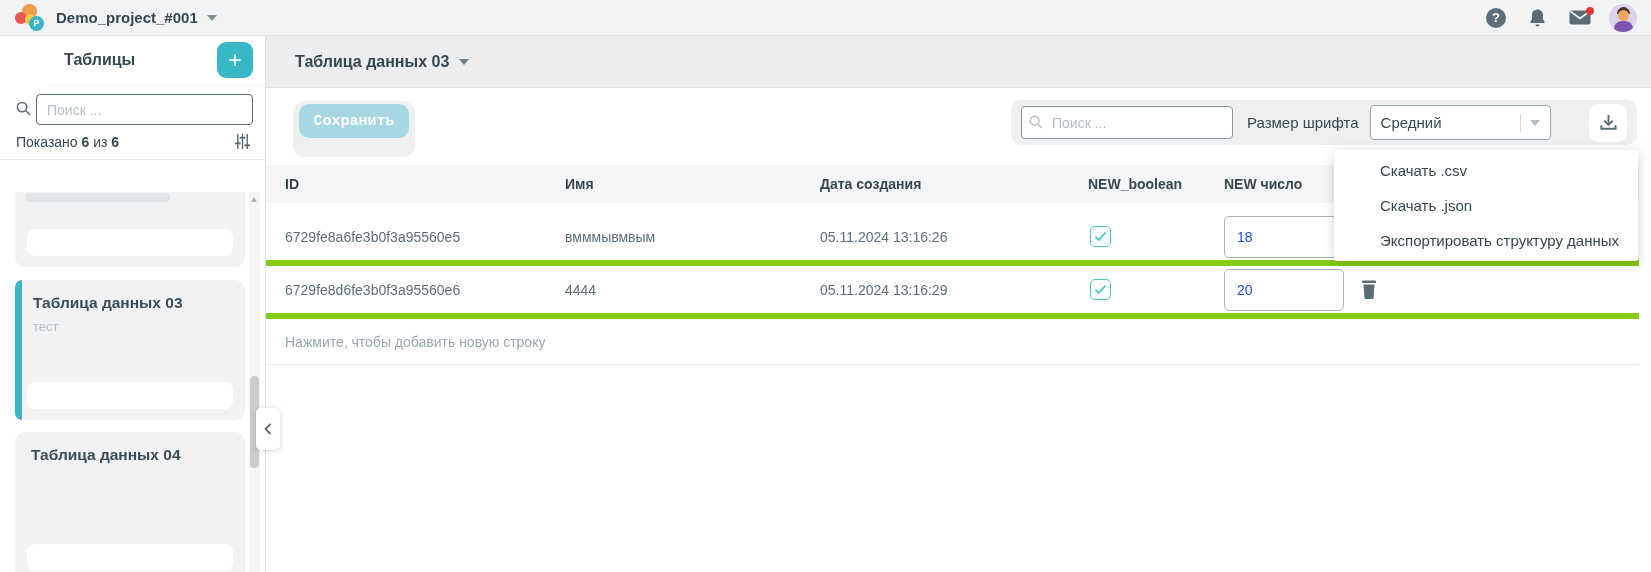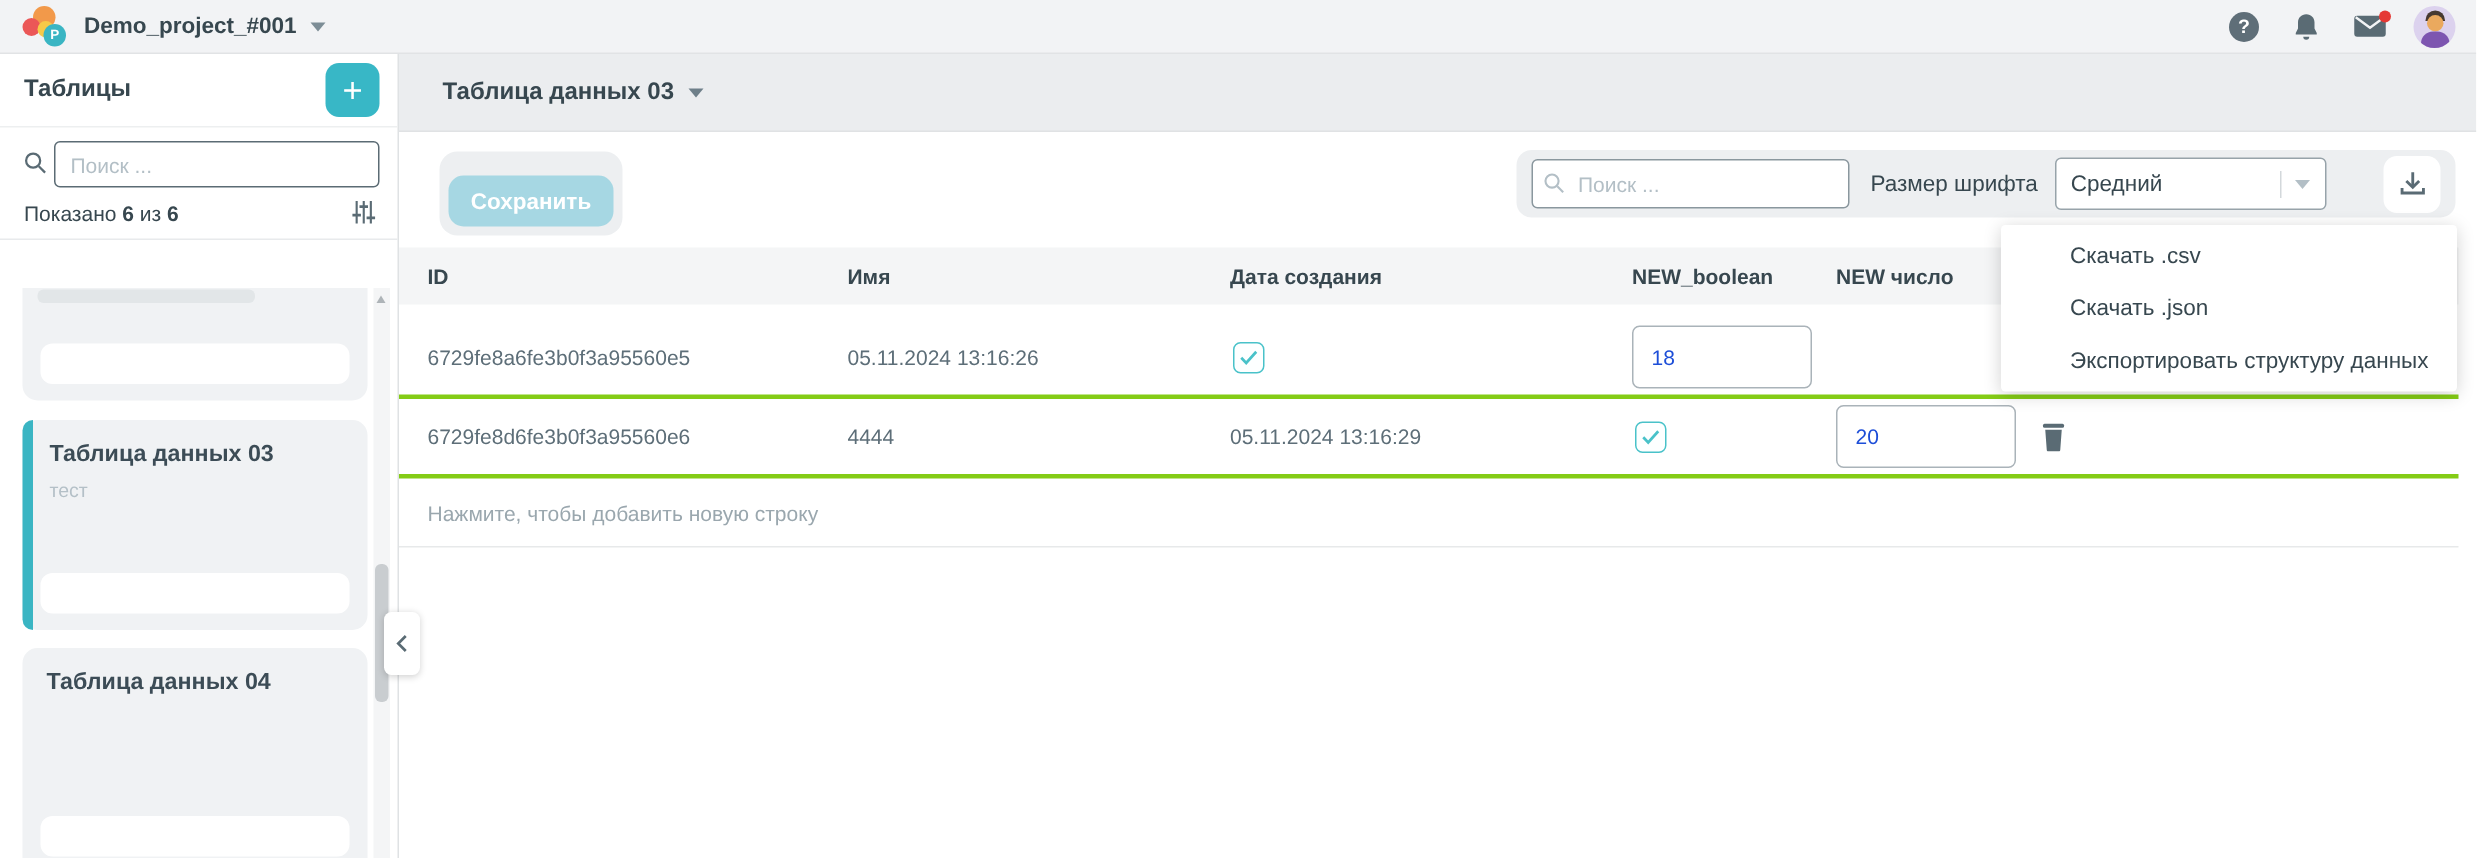--- a/index.html
+++ b/index.html
@@ -29,21 +29,21 @@
   .mail-dot { position:absolute; right:-3px; top:-3px; width:8px; height:8px; border-radius:50%; background:#e53935; }
   .avatar { width:28px; height:28px; border-radius:50%; background:#dcd2ee; margin-left:18px;
             position:relative; overflow:hidden; }
   .av-hair { position:absolute; left:8px; top:3px; width:13px; height:7px; background:#463931; border-radius:7px 7px 0 0; }
   .av-head { position:absolute; left:9px; top:6px; width:11px; height:11px; background:#eaa95e; border-radius:50%; }
   .av-body { position:absolute; left:5px; top:17px; width:19px; height:12px; background:#7d55b0; border-radius:8px 8px 0 0; }
 
   
   .sidebar { position:absolute; left:0; top:36px; width:266px; bottom:0; background:#fff;
              border-right:1px solid #dfe2e4; z-index:10; }
-  .sb-header { height:49px; display:flex; align-items:center; padding:0 12px 0 16px; border-bottom:1px solid #edeff0; }
+  .sb-header { height:49px; display:flex; align-items:center; padding:0 12px 0 16px; border-bottom:1px solid #edeff0;margin-left:48px; }
   .sb-title { font-size:16px; font-weight:bold; }
   .add-btn { margin-left:auto; width:36px; height:36px; background:#38b7c6; border:none; border-radius:9px;
              color:#fff; font-size:23px; line-height:34px; text-align:center; cursor:pointer; }
   .sb-search { position:relative; padding:9px 0 0 36px; }
   .sb-search .search-icon { position:absolute; left:16px; top:16px; }
   .sb-search input { width:217px; height:31px; border:1px solid #5b6b74; border-radius:4px;
                      padding:0 10px; font-size:14px; font-family:inherit; color:#37474f; }
   .sb-search input::placeholder { color:#b3bfc6; }
   .sb-shown { display:flex; align-items:center; padding:8px 14px 9px 16px; font-size:14px; border-bottom:1px solid #e8eaec; }
   .sb-shown b { font-weight:bold; }
@@ -68,21 +68,21 @@
                   justify-content:center; z-index:40; cursor:pointer; }
 
   
   .main { position:absolute; left:266px; right:0; top:36px; bottom:0; background:#fff; }
   .main-header { height:52px; background:#ebedef; border-bottom:1px solid #e0e2e4;
                  display:flex; align-items:center; padding-left:29px; }
   .main-title { font-size:16px; font-weight:bold; }
   .main-header .chev-down { margin-left:10px; border-top-color:#6e7f89; }
 
   .save-wrap { position:absolute; left:27px; top:65px; width:122px; height:56px; background:#edeff1;
-               border-radius:12px; padding:16px 6px; }
+               border-radius:12px; padding:3px 6px;font-family:Liberation Mono, monospace; }
   .save-btn { width:110px; height:34px; background:#a6d7e3; border:none; border-radius:10px;
               color:#fff; font-size:15px; font-weight:bold; font-family:inherit; cursor:pointer; }
 
   .right-toolbar { position:absolute; left:745px; top:64px; width:626px; height:45px; background:#edeff1;
                    border-radius:10px; display:flex; align-items:center; padding:0 10px; }
   .tb-search { position:relative; }
   .tb-search .search-icon { position:absolute; left:8px; top:9px; }
   .tb-search input { width:212px; height:33px; background:#fff; border:1px solid #8a979e; border-radius:4px;
                      padding:0 8px 0 30px; font-size:14px; font-family:inherit; color:#37474f; }
   .tb-search input::placeholder { color:#b3bfc6; }
@@ -92,21 +92,21 @@
   .fs-divider { margin-left:auto; width:1px; height:18px; background:#d3d8db; }
   .fs-select .chev-down { margin-left:9px; border-top-color:#b3bfc6; }
   .download-btn { margin-left:auto; width:38px; height:38px; background:#fff; border:none; border-radius:9px;
                   display:flex; align-items:center; justify-content:center; cursor:pointer; }
 
   .dtable { position:absolute; left:0; right:12px; top:129px; }
   .grid-cols { display:grid; grid-template-columns:299px 255px 268px 136px 1fr; align-items:center; }
   .thead { height:38px; background:#f4f5f6; font-weight:bold; }
   .thead > div:first-child, .trow > div:first-child, .add-row { padding-left:19px; }
   .tgap { height:10px; }
-  .trow { height:53px; border-bottom:3px solid #84cc16; color:#5d6e78; }
+  .trow { height:53px; border-bottom:6px solid #84cc16; color:#5d6e78; }
   .trow:first-of-type { border-top:1px solid #e7e9ea; }
   .checkbox { width:21px; height:21px; margin-left:2px; border:1.5px solid #49c2c9; border-radius:5px;
               background:#fdffff; display:flex; align-items:center; justify-content:center; cursor:pointer; }
   .num-cell { display:flex; align-items:center; }
   .num-input { width:120px; height:42px; border:1px solid #aab3b9; border-radius:5px; padding:0 12px;
                font-size:14px; font-family:inherit; color:#1d4ed8; background:#fff; }
   .trash-btn { margin-left:17px; background:none; border:none; cursor:pointer; display:flex; align-items:center; }
   .add-row { height:46px; border-bottom:1px solid #e7e9ea; color:#9aa7ae; display:flex; align-items:center; cursor:pointer; }
 
   .export-menu { position:absolute; left:1334px; top:150px; width:304px; background:#fff; z-index:50;
@@ -242,20 +242,21 @@
         <div>ID</div>
         <div>Имя</div>
         <div>Дата создания</div>
         <div>NEW_boolean</div>
         <div>NEW число</div>
       </div>
       <div class="tgap"></div>
 
       <div class="trow grid-cols">
         <div>6729fe8a6fe3b0f3a95560e5</div>
+        <div>вмммывмвым</div>
         <div>05.11.2024 13:16:26</div>
         <div>
           <span class="checkbox">
             <svg width="13" height="11" viewBox="0 0 13 11">
               <polyline points="1.5,5.5 4.8,9 11.5,1.5" stroke="#49c2c9" stroke-width="1.8" fill="none"></polyline>
             </svg>
           </span>
         </div>
         <div class="num-cell">
           <input class="num-input" type="text" value="18" style="">

